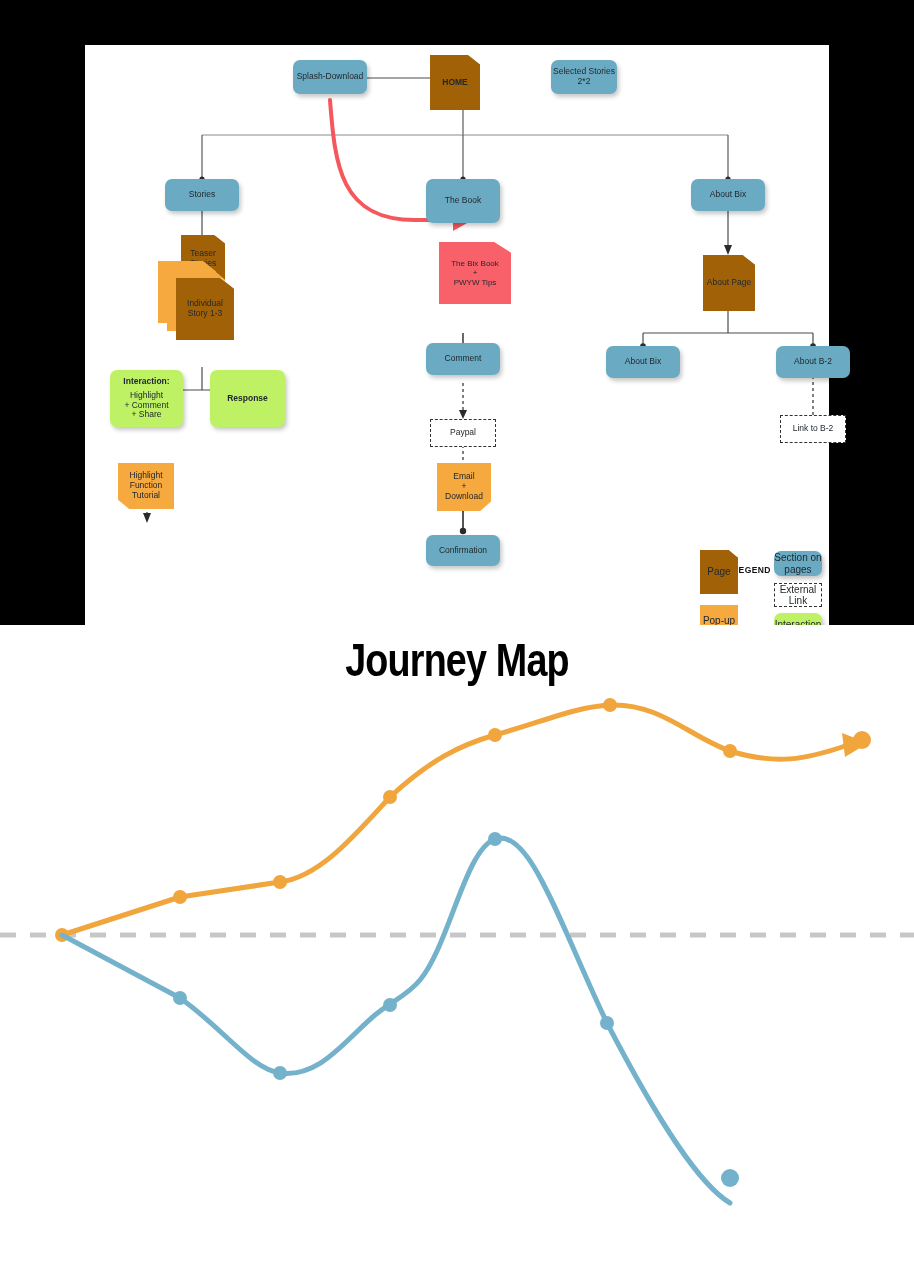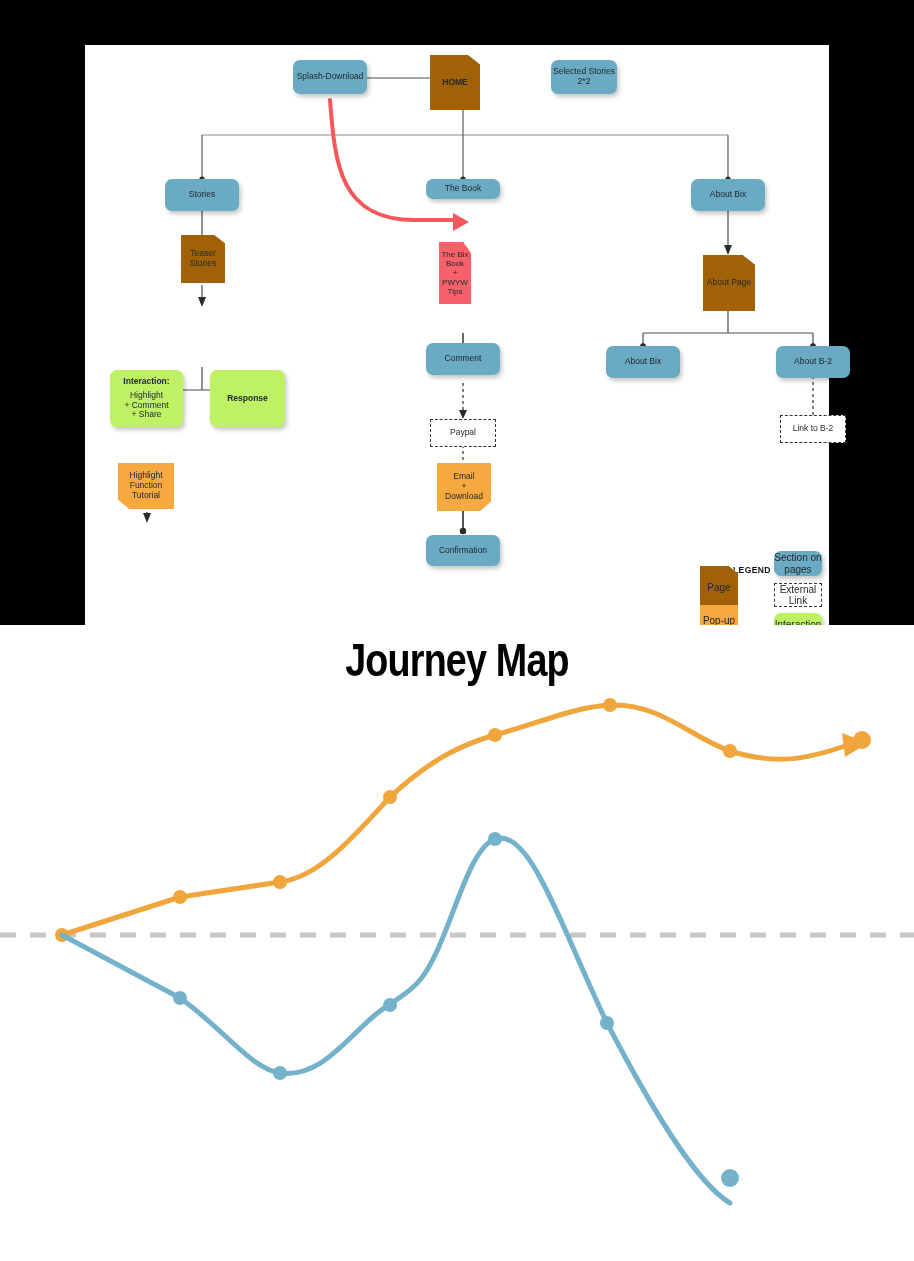--- a/index.html
+++ b/index.html
@@ -131,46 +131,55 @@
   <div class="node sec" style="left:208px;top:15px;width:74px;height:34px;">Splash-Download</div>
 
   <div class="node page" style="left:345px;top:10px;width:50px;height:55px;position:absolute;">
     <span class="fold"></span>
     <b>HOME</b>
   </div>
 
   <div class="node sec" style="left:466px;top:15px;width:66px;height:34px;">Selected Stories 2*2</div>
 
   <div class="node sec" style="left:80px;top:134px;width:74px;height:32px;">Stories</div>
-  <div class="node sec" style="left:341px;top:134px;width:74px;height:20px;">The Book</div>
+  <div class="node sec" style="left:341px;top:134px;width:74px;height:44px;">The Book</div>
   <div class="node sec" style="left:606px;top:134px;width:74px;height:32px;">About Bix</div>
 
   <div class="node page" style="left:96px;top:190px;width:44px;height:48px;">
     <span class="fold"></span>
     <span style="white-space:pre-line">Teaser
 Stories</span>
   </div>
 
+  <div class="stack" style="left:73px;top:216px;width:78px;height:80px;">
+    <span class="sheet" style="left:0;top:0;width:58px;height:62px;"></span>
+    <span class="sheet" style="left:9px;top:8px;width:58px;height:62px;"></span>
+    <div class="node page" style="left:18px;top:17px;width:58px;height:62px;">
+      <span class="fold"></span>
+      <span style="white-space:pre-line">Individual
+Story 1-3</span>
+    </div>
+  </div>
 
   <div class="node inter" style="left:25px;top:325px;width:73px;height:57px;flex-direction:column;">
     <b>Interaction:</b>
     <span class="sub" style="white-space:pre-line;margin-top:4px">Highlight
 + Comment
 + Share</span>
   </div>
 
   <div class="node inter" style="left:125px;top:325px;width:75px;height:57px;">Response</div>
 
   <div class="node popup bl" style="left:33px;top:418px;width:56px;height:46px;">
     <span style="white-space:pre-line">Highlight
 Function
 Tutorial</span>
   </div>
 
-  <div class="node page red" style="left:354px;top:197px;width:32px;height:62px;">
+  <div class="node page red" style="left:354px;top:197px;width:72px;height:62px;">
     <span class="fold"></span>
     <span style="white-space:pre-line;font-size:8px">The Bix Book
 +
 PWYW Tips</span>
   </div>
 
   <div class="node sec" style="left:341px;top:298px;width:74px;height:32px;">Comment</div>
 
   <div class="node ext" style="left:345px;top:374px;width:66px;height:28px;">Paypal</div>
 
@@ -188,21 +197,21 @@
   </div>
 
   <div class="node sec" style="left:521px;top:301px;width:74px;height:32px;">About Bix</div>
   <div class="node sec" style="left:691px;top:301px;width:74px;height:32px;">About B-2</div>
 
   <div class="node ext" style="left:695px;top:370px;width:66px;height:28px;">Link to B-2</div>
 
   <div id="legend">
     <div class="ltitle">LEGEND</div>
 
-    <div class="node page" style="left:15px;top:25px;width:38px;height:44px;margin-top:16px;">
+    <div class="node page" style="left:15px;top:25px;width:38px;height:44px;">
       <span class="fold"></span>
       <span>Page</span>
     </div>
 
     <div class="node popup bl" style="left:15px;top:80px;width:38px;height:32px;">
       <span>Pop-up</span>
     </div>
 
     <div class="node sec" style="left:89px;top:26px;width:48px;height:25px;">
       <span style="white-space:pre-line">Section on

